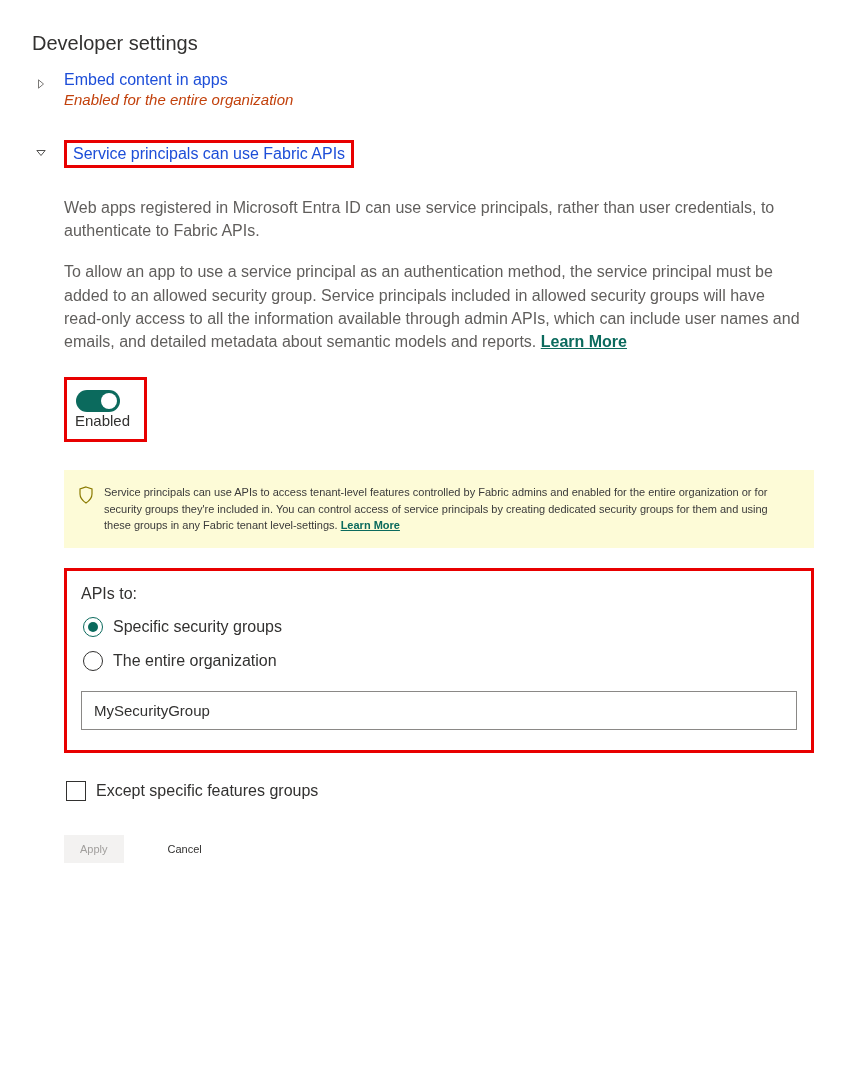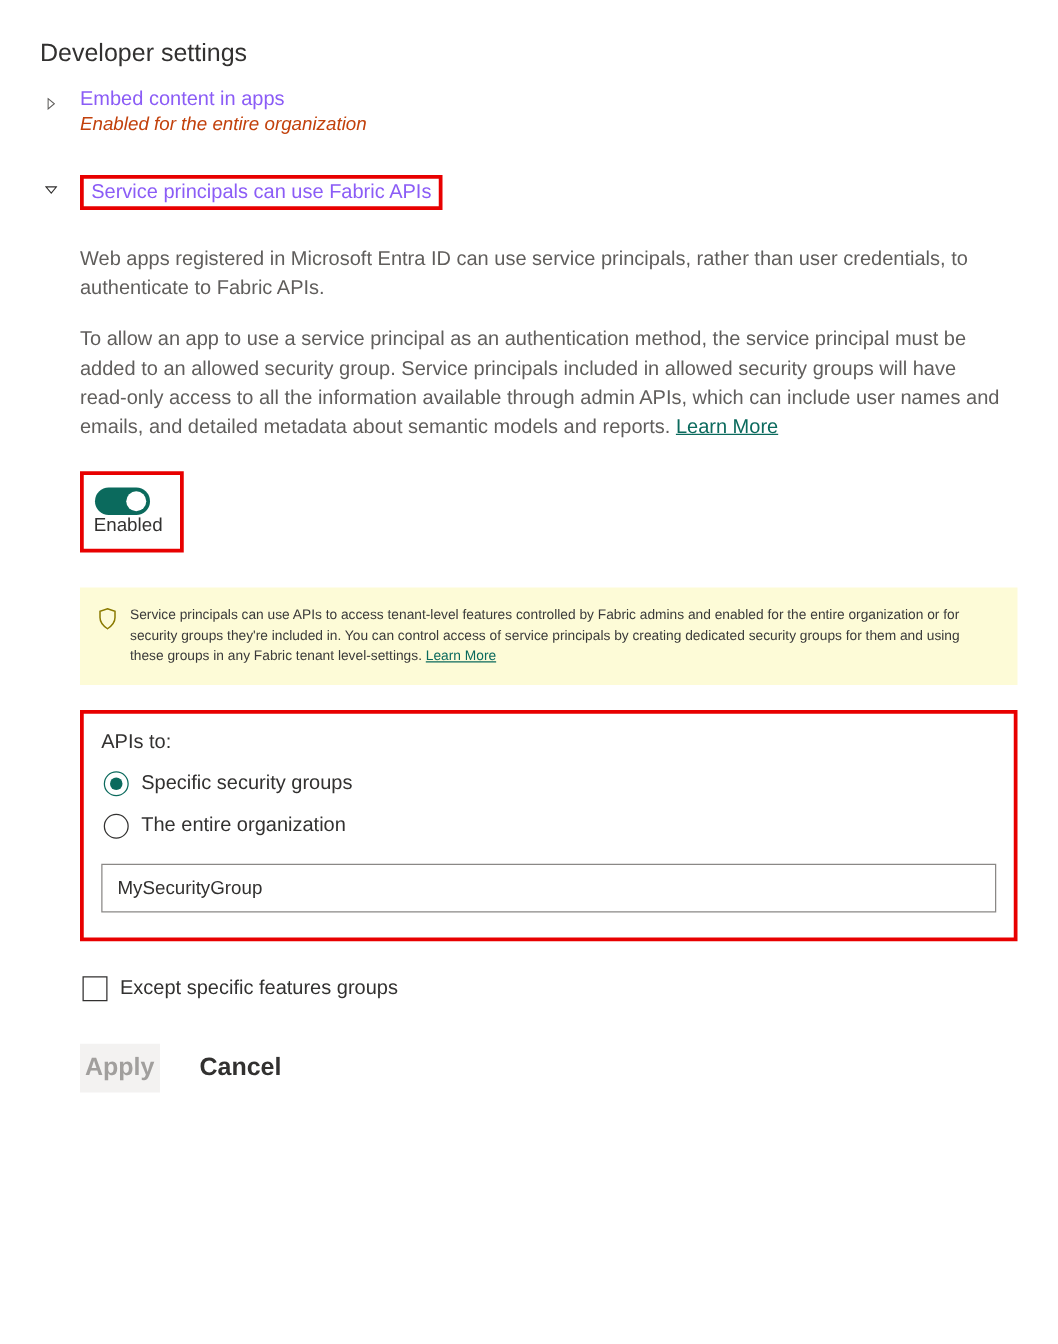--- a/index.html
+++ b/index.html
@@ -29,21 +29,21 @@
     }
     .caret {
       width: 14px;
       height: 14px;
       margin-top: 4px;
       margin-right: 14px;
       flex-shrink: 0;
     }
     .setting-title {
       font-size: 16px;
-      color: #8b5cf6;
+      color: #1d4ed8;
       font-weight: 400;
     }
     .setting-subtitle {
       font-size: 15px;
       color: #c2410c;
       font-style: italic;
       margin-top: 2px;
     }
     .setting-body {
       padding-left: 32px;
@@ -58,20 +58,21 @@
       color: #605e5c;
       font-size: 16px;
       line-height: 1.45;
       margin-top: 28px;
       margin-bottom: 18px;
       max-width: 740px;
     }
     .learn-more {
       color: #0b6a5d;
       text-decoration: underline;
+      font-weight: bold;
     }
     .toggle-row {
       display: inline-flex;
       align-items: center;
       border: 3px solid #e80000;
       padding: 10px 14px 10px 8px;
       margin-top: 6px;
       flex-direction: column;
     }
     .toggle-track {
@@ -174,26 +175,25 @@
       border: 1px solid #323130;
       margin-right: 10px;
       flex-shrink: 0;
     }
     .button-row {
       display: flex;
       gap: 28px;
       margin-top: 34px;
     }
     .btn {
-      padding: 8px 4px;
-      font-size: 20px;
+      padding: 8px 16px;
+      font-size: 11px;
       border: none;
       font-family: inherit;
       cursor: pointer;
-      font-weight: bold;
     }
     .btn-apply {
       background: #f3f2f1;
       color: #a19f9d;
     }
     .btn-cancel {
       background: transparent;
       color: #323130;
     }
   </style>

